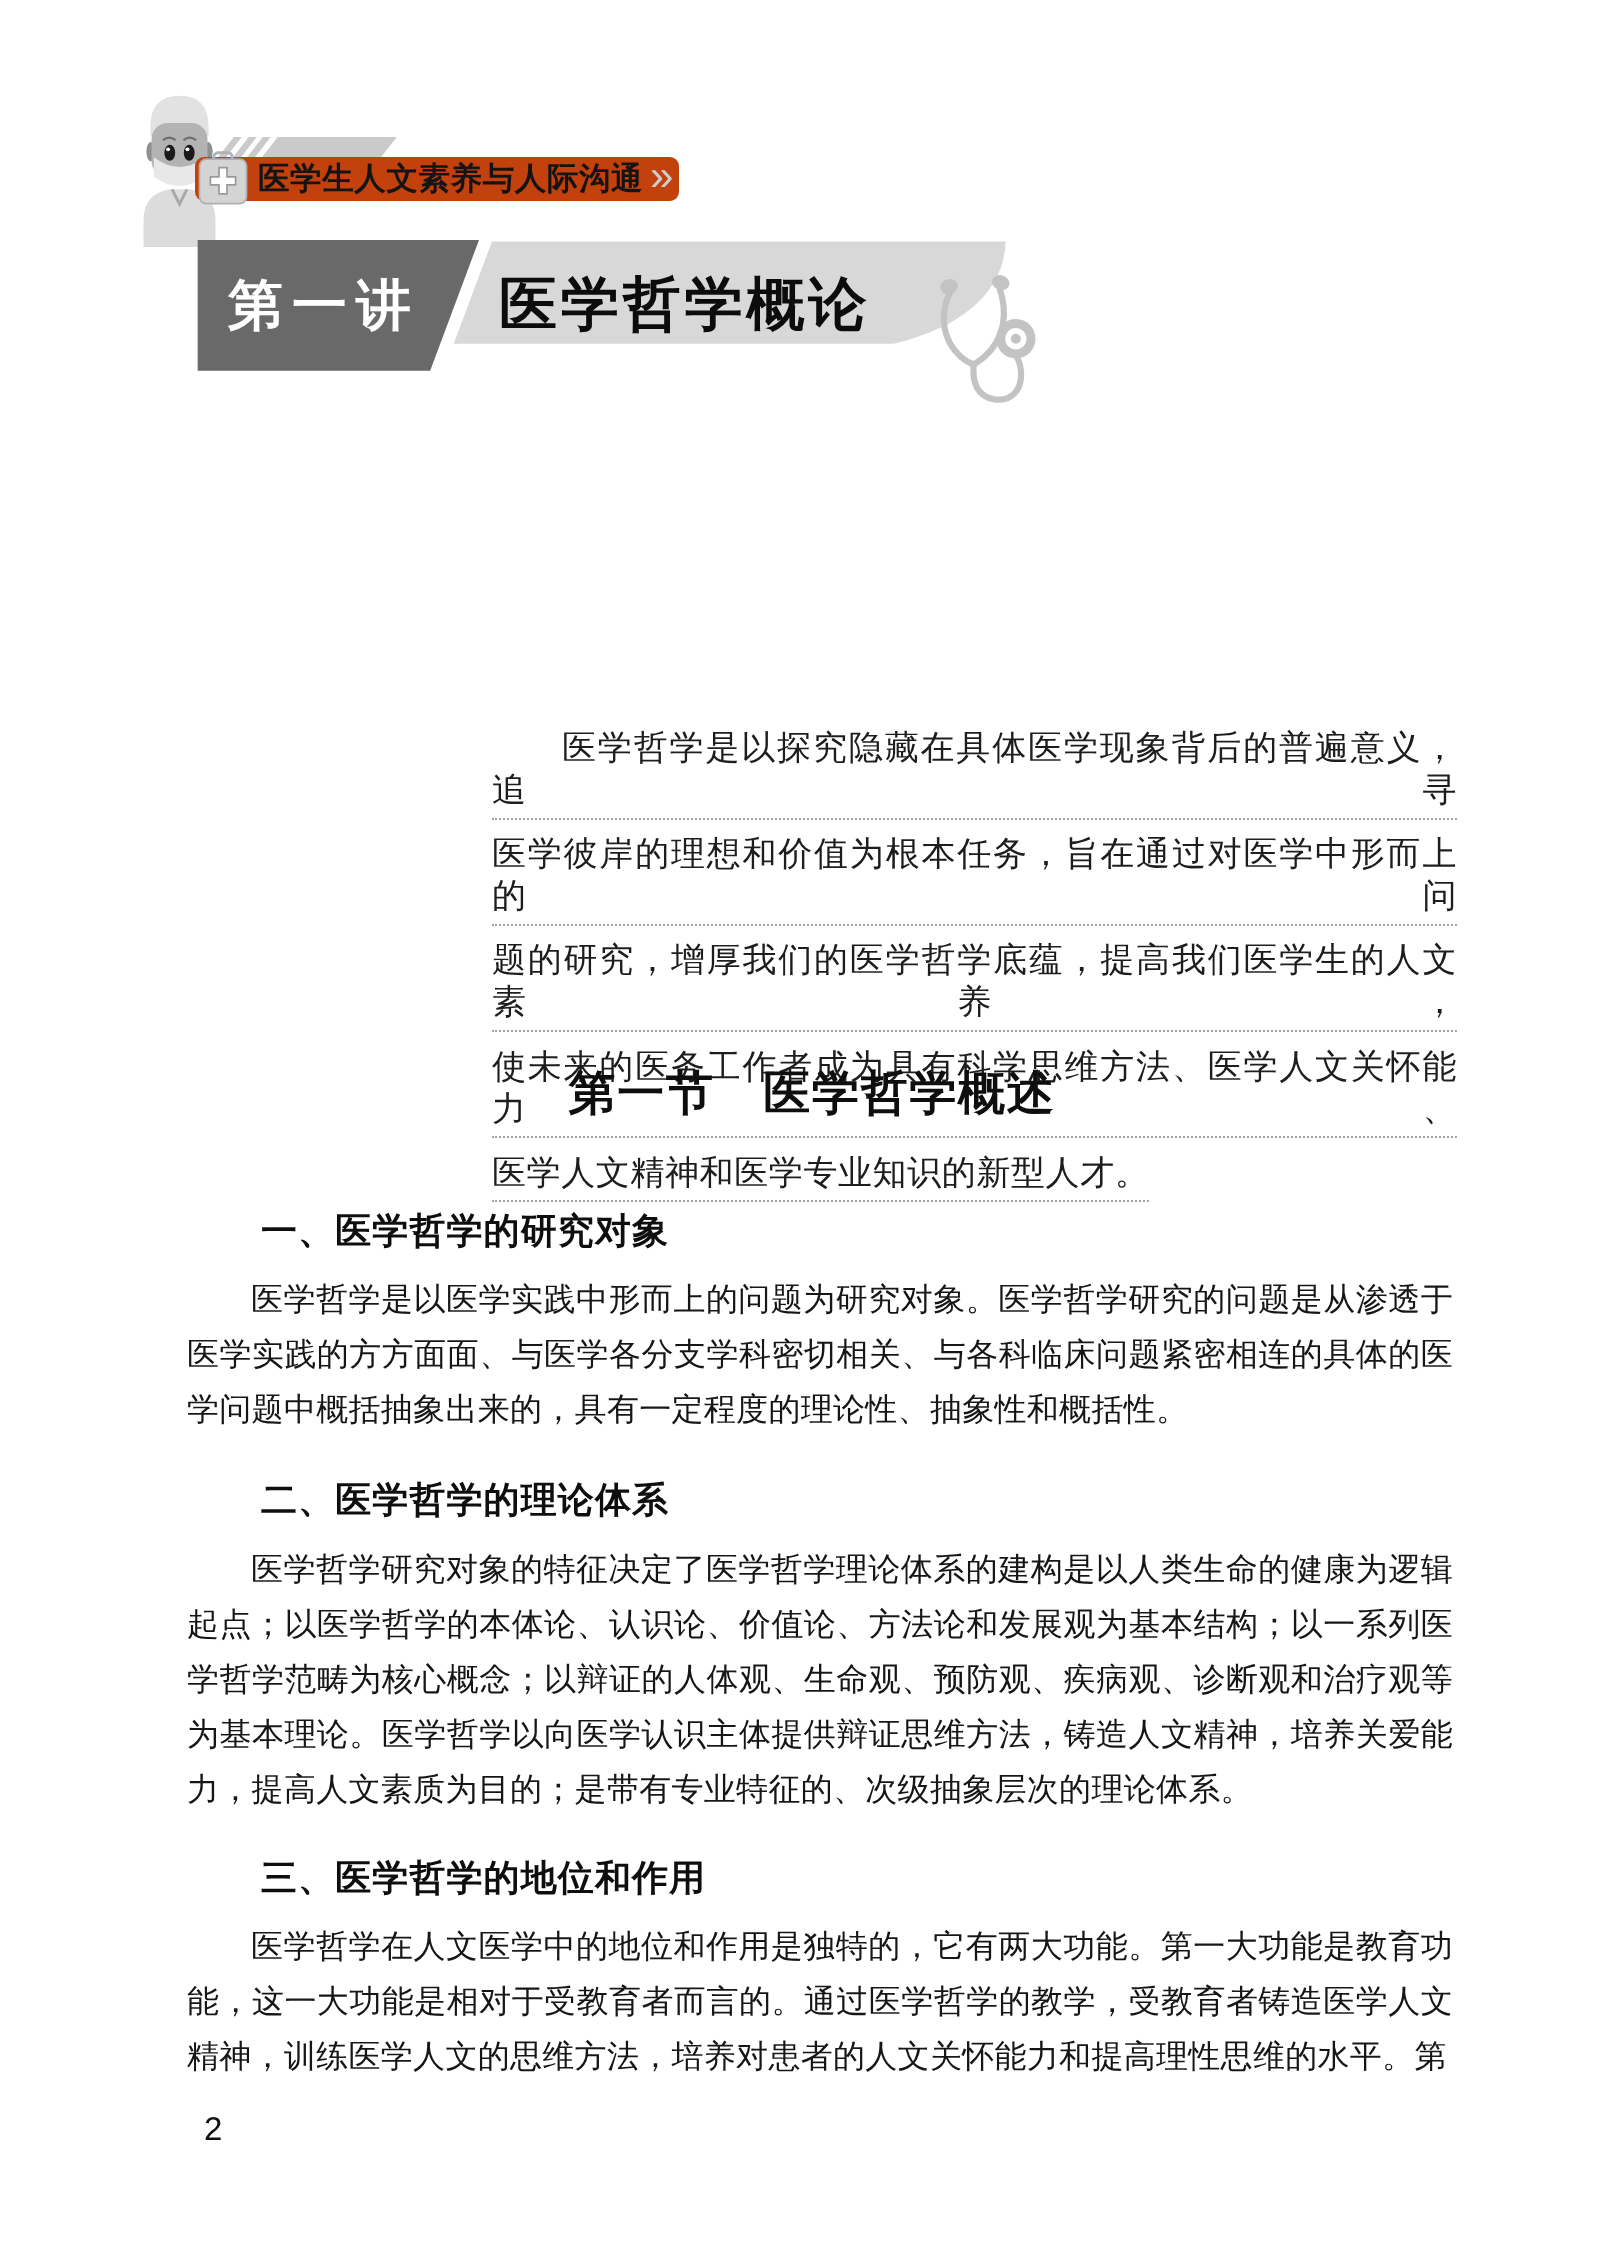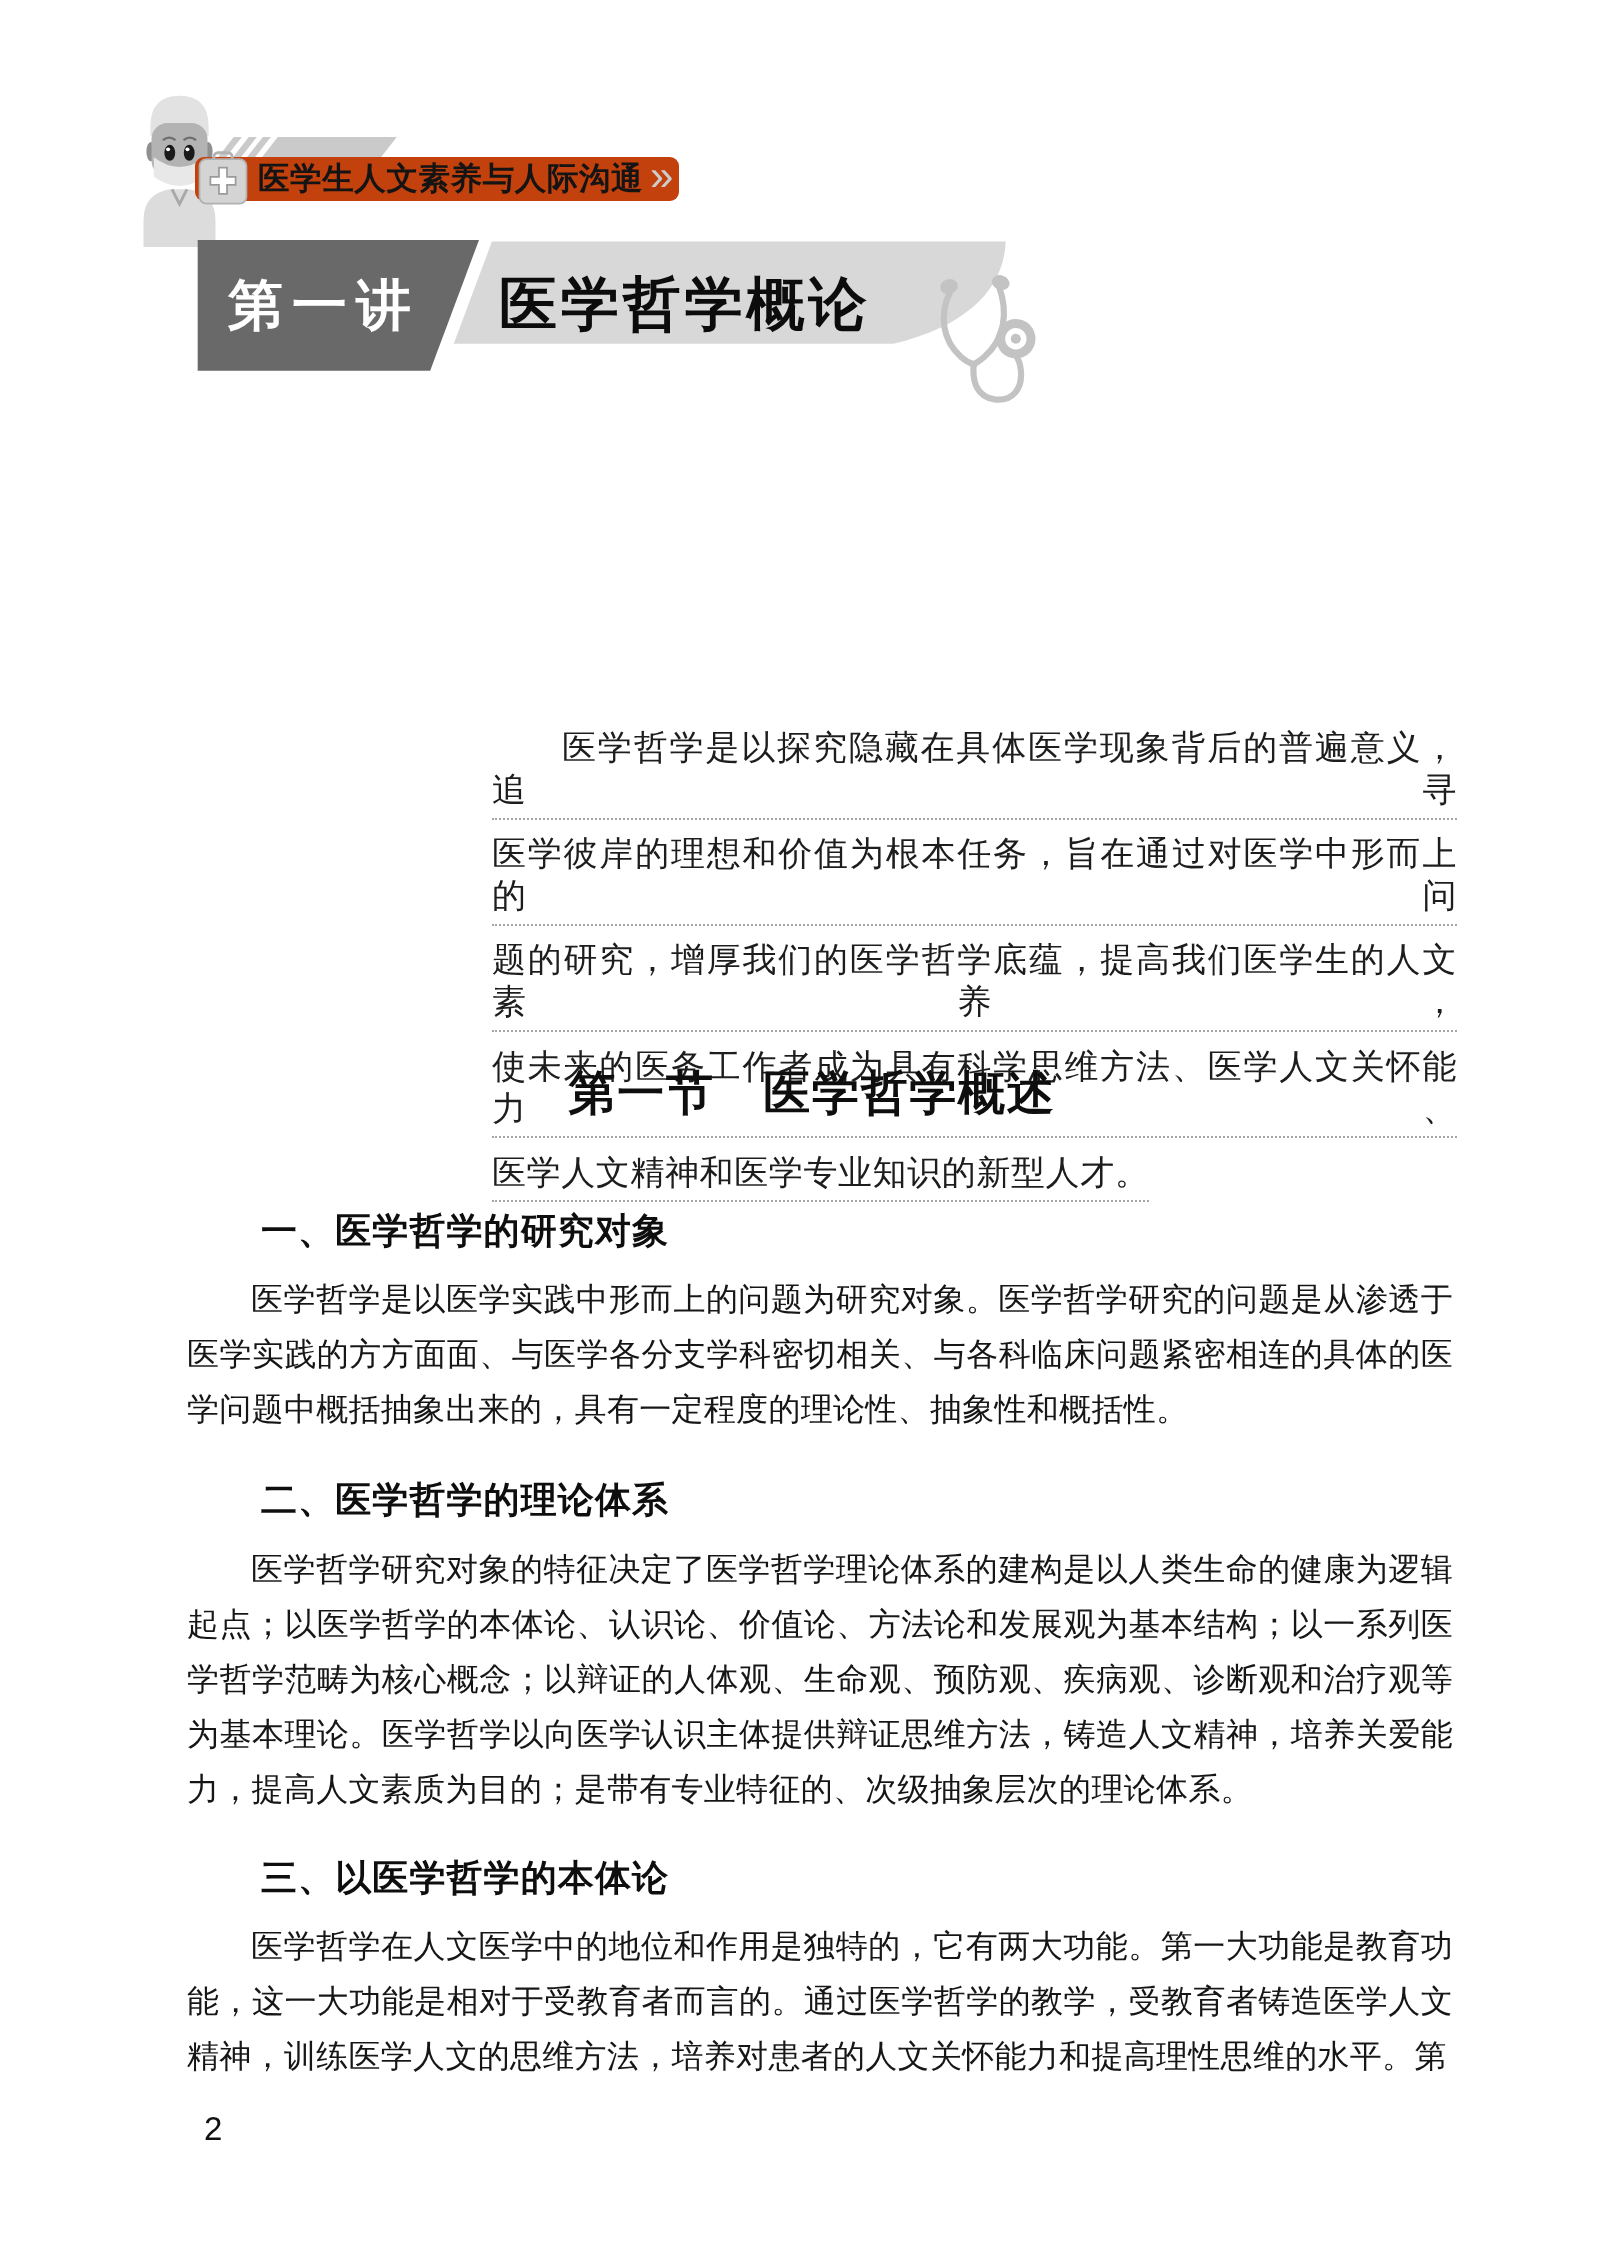--- a/index.html
+++ b/index.html
@@ -148,19 +148,19 @@
   </div>
 
   <div class="section-title">第一节　医学哲学概述</div>
 
   <div class="sub-heading sub1">一、医学哲学的研究对象</div>
   <div class="para para1">医学哲学是以医学实践中形而上的问题为研究对象。医学哲学研究的问题是从渗透于医学实践的方方面面、与医学各分支学科密切相关、与各科临床问题紧密相连的具体的医学问题中概括抽象出来的，具有一定程度的理论性、抽象性和概括性。</div>
 
   <div class="sub-heading sub2">二、医学哲学的理论体系</div>
   <div class="para para2">医学哲学研究对象的特征决定了医学哲学理论体系的建构是以人类生命的健康为逻辑起点；以医学哲学的本体论、认识论、价值论、方法论和发展观为基本结构；以一系列医学哲学范畴为核心概念；以辩证的人体观、生命观、预防观、疾病观、诊断观和治疗观等为基本理论。医学哲学以向医学认识主体提供辩证思维方法，铸造人文精神，培养关爱能力，提高人文素质为目的；是带有专业特征的、次级抽象层次的理论体系。</div>
 
-  <div class="sub-heading sub3">三、以医学哲学的本体论</div>
+  <div class="sub-heading sub3">三、医学哲学的地位和作用</div>
   <div class="para para3">医学哲学在人文医学中的地位和作用是独特的，它有两大功能。第一大功能是教育功能，这一大功能是相对于受教育者而言的。通过医学哲学的教学，受教育者铸造医学人文精神，训练医学人文的思维方法，培养对患者的人文关怀能力和提高理性思维的水平。第</div>
 
   <div class="page-number">2</div>
 
 </div>
 
 
 </body></html>

